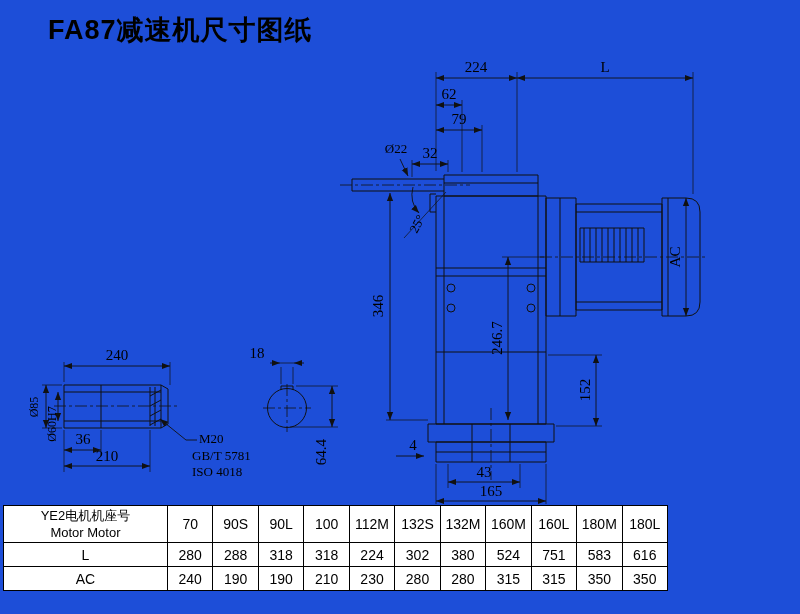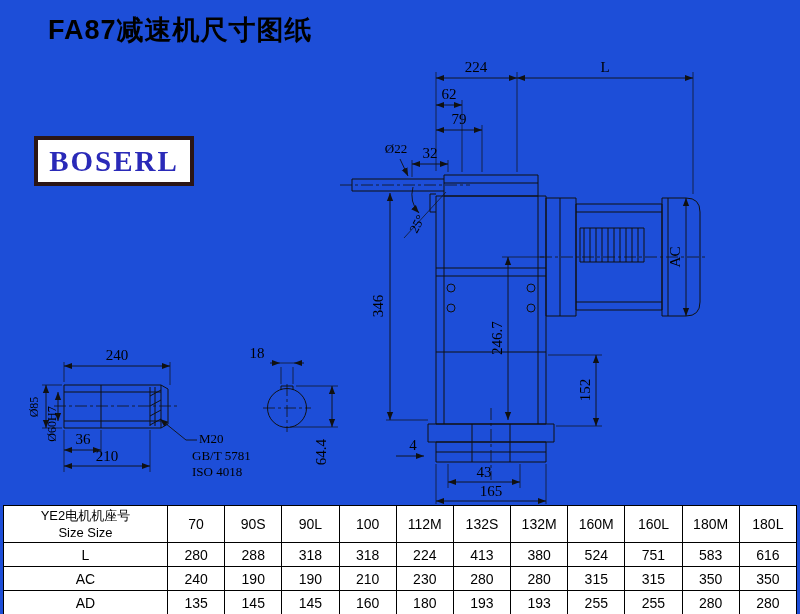--- a/index.html
+++ b/index.html
@@ -4,35 +4,32 @@
 <style>
   html,body{margin:0;padding:0;background:#fff;}
   .page{position:relative;width:800px;height:614px;background:#1d4ed8;font-family:"Liberation Sans",sans-serif;overflow:hidden;color:#000;padding-left:16px;}
   .title{position:absolute;left:48px;top:12px;font-size:27px;font-weight:bold;letter-spacing:1px;}
   .logo{position:absolute;left:34px;top:136px;width:152px;height:42px;border:4px solid #2b1616;background:#fff;display:flex;align-items:center;justify-content:center;}
   .logo span{font-family:"Liberation Serif",serif;font-size:29px;font-weight:bold;color:#2a2ab8;letter-spacing:2px;}
   svg.drawing{position:absolute;left:0;top:0;}
   svg text{font-family:"Liberation Serif",serif;font-size:15px;fill:#000;stroke:none;}
   svg text.t13{font-size:13px;}
   svg text.t12{font-size:12px;}
-  table.spec{position:absolute;left:3px;top:505px;width:794px;border-collapse:collapse;table-layout:fixed;background:#fff;}
+  table.spec{position:absolute;left:3px;top:505px;width:665px;border-collapse:collapse;table-layout:fixed;background:#fff;}
   table.spec td,table.spec th{border:1px solid #000;text-align:center;vertical-align:middle;font-size:14px;font-weight:normal;padding:0;height:23px;}
   table.spec tr.hdr th{height:36px;}
   .hcell div{font-size:13px;line-height:17px;}
 </style>
 </head>
 <body>
 
 <div class="page">
 
   <div class="title">FA87减速机尺寸图纸</div>
 
-  <div class="logo">
-    <span>BOSERL</span>
-  </div>
 
   <svg class="drawing" width="800" height="505" viewBox="0 0 800 505">
     <defs>
       <marker id="ah" viewBox="0 0 10 10" refX="9" refY="5" markerWidth="10" markerHeight="10" orient="auto-start-reverse">
         <path d="M0,1.5 L9,5 L0,8.5 z" fill="#111"></path>
       </marker>
     </defs>
 
     <g stroke="#111" stroke-width="1" fill="none">
       <path d="M436,196 H546 V424 H436 Z M444,175 H538 V196 H444 Z M444,183 H538 M444,196 V424 M538,196 V424 M436,268 H546 M436,276 H546 M436,352 H546 M428,424 H554 V442 H428 Z M436,442 H546 V462 H436 Z M472,424 V462 M510,424 V462 M436,452 H546 M430,194 H436 M430,194 V212 M430,212 H436"></path>
@@ -119,72 +116,58 @@
         <col>
         <col>
         <col>
         <col>
         <col>
     </colgroup>
     <tbody>
         <tr class="hdr">
       <th class="hcell">
         <div>YE2电机机座号</div>
-        <div>Size Size</div>
+        <div>Motor Motor</div>
       </th>
       <th>70</th>
       <th>90S</th>
       <th>90L</th>
       <th>100</th>
       <th>112M</th>
       <th>132S</th>
       <th>132M</th>
       <th>160M</th>
       <th>160L</th>
       <th>180M</th>
       <th>180L</th>
     </tr>
     <tr>
       <td>L</td>
       <td>280</td>
       <td>288</td>
       <td>318</td>
       <td>318</td>
       <td>224</td>
-      <td>413</td>
+      <td>302</td>
       <td>380</td>
       <td>524</td>
       <td>751</td>
       <td>583</td>
       <td>616</td>
     </tr>
     <tr>
       <td>AC</td>
       <td>240</td>
       <td>190</td>
       <td>190</td>
       <td>210</td>
       <td>230</td>
       <td>280</td>
       <td>280</td>
       <td>315</td>
       <td>315</td>
       <td>350</td>
       <td>350</td>
     </tr>
-    <tr>
-      <td>AD</td>
-      <td>135</td>
-      <td>145</td>
-      <td>145</td>
-      <td>160</td>
-      <td>180</td>
-      <td>193</td>
-      <td>193</td>
-      <td>255</td>
-      <td>255</td>
-      <td>280</td>
-      <td>280</td>
-    </tr>
   </tbody>
     </table>
 
 </div>
 
 </body></html>

